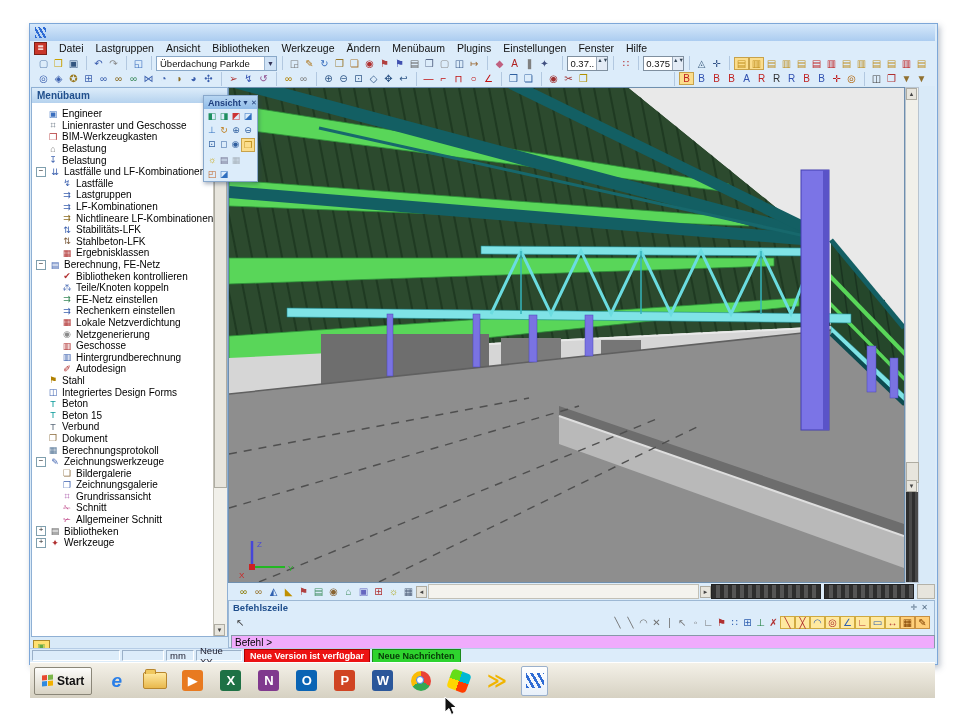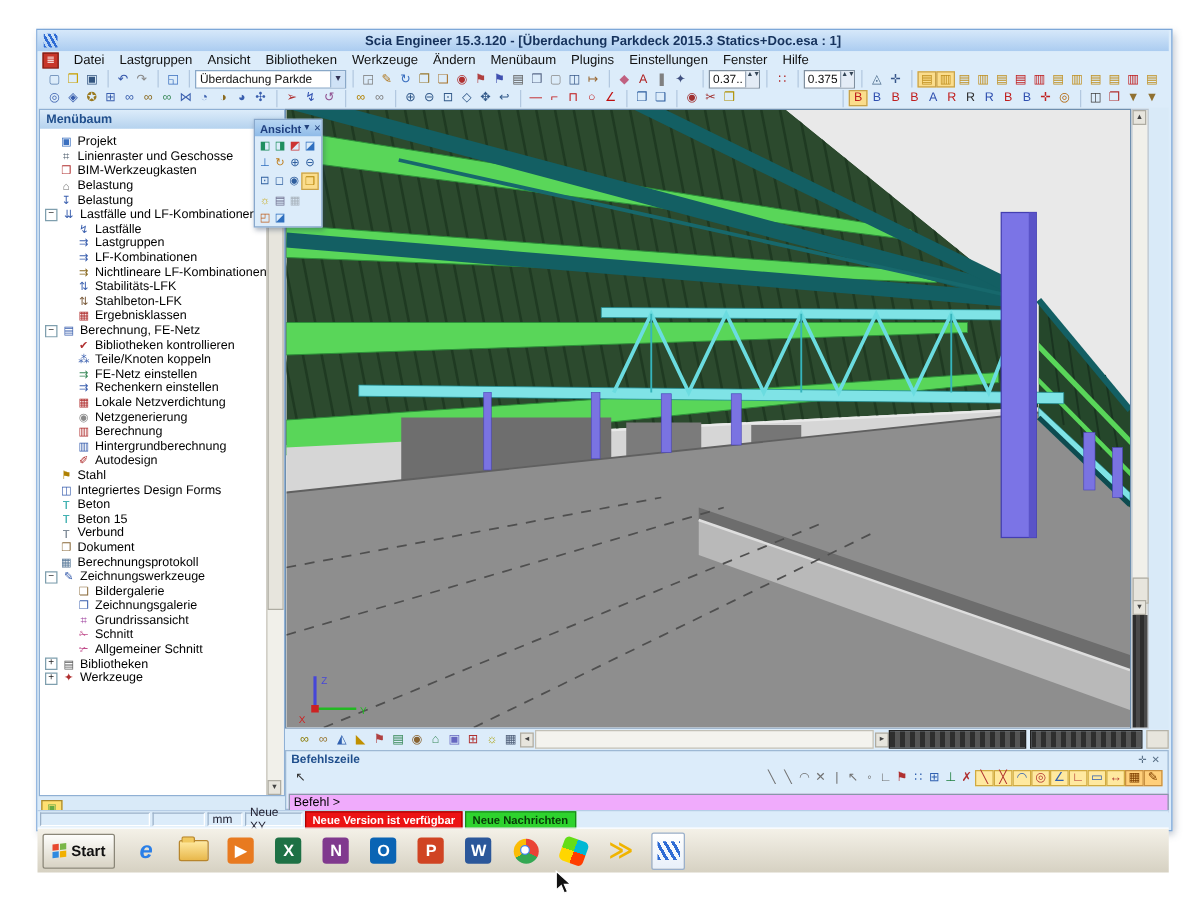--- a/index.html
+++ b/index.html
@@ -108,21 +108,20 @@
   #cursor{left:444px;top:696px;}
 </style>
 </head>
 <body>
 
 <div id="screen">
   <div class="abs" id="window-frame"></div>
 
   <div class="abs" id="titlebar">
     <span id="title-app-icon"></span>
-    <span>Scia Engineer 15.3.120 - [Überdachung Parkdeck  2015.3  Statics+Doc.esa : 1]</span>
   </div>
 
   <div class="abs" id="menubar">
     <span id="menu-app-icon">≣</span>
     <span id="menu-items" style="display: flex;">
         <span class="menu-item">Datei</span>
         <span class="menu-item">Lastgruppen</span>
         <span class="menu-item">Ansicht</span>
         <span class="menu-item">Bibliotheken</span>
         <span class="menu-item">Werkzeuge</span>
@@ -287,21 +286,21 @@
 
   <div class="abs" id="tree-panel">
     <div id="tree-header">
       <span>Menübaum</span>
     </div>
     <div id="tree-body">
       <div id="tree-rows">
           <div class="trow" style="padding-left: 4px;">
             <span class="tjoint"></span>
             <span class="ticon" style="color: rgb(58, 111, 191);">▣</span>
-            <span class="tlabel">Projekt</span>
+            <span class="tlabel">Engineer</span>
           </div>
           <div class="trow" style="padding-left: 4px;">
             <span class="tjoint"></span>
             <span class="ticon" style="color: rgb(74, 90, 106);">⌗</span>
             <span class="tlabel">Linienraster und Geschosse</span>
           </div>
           <div class="trow" style="padding-left: 4px;">
             <span class="tjoint"></span>
             <span class="ticon" style="color: rgb(176, 48, 48);">❒</span>
             <span class="tlabel">BIM-Werkzeugkasten</span>
@@ -387,21 +386,21 @@
             <span class="tlabel">Lokale Netzverdichtung</span>
           </div>
           <div class="trow" style="padding-left: 18px;">
             <span class="tjoint"></span>
             <span class="ticon" style="color: rgb(138, 138, 138);">◉</span>
             <span class="tlabel">Netzgenerierung</span>
           </div>
           <div class="trow" style="padding-left: 18px;">
             <span class="tjoint"></span>
             <span class="ticon" style="color: rgb(176, 48, 48);">▥</span>
-            <span class="tlabel">Berechnung</span>
+            <span class="tlabel">Geschosse</span>
           </div>
           <div class="trow" style="padding-left: 18px;">
             <span class="tjoint"></span>
             <span class="ticon" style="color: rgb(58, 95, 174);">▥</span>
             <span class="tlabel">Hintergrundberechnung</span>
           </div>
           <div class="trow" style="padding-left: 18px;">
             <span class="tjoint"></span>
             <span class="ticon" style="color: rgb(176, 48, 48);">✐</span>
             <span class="tlabel">Autodesign</span>

